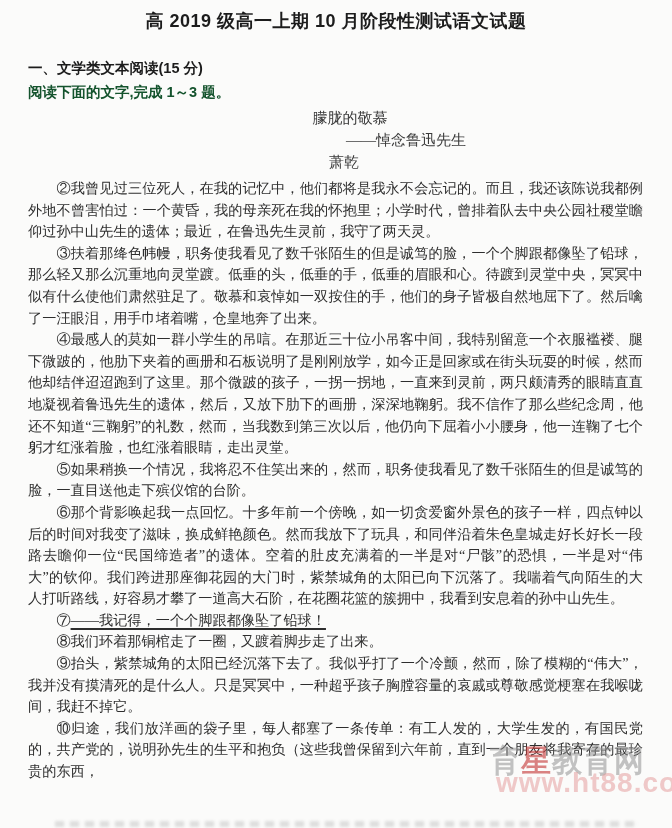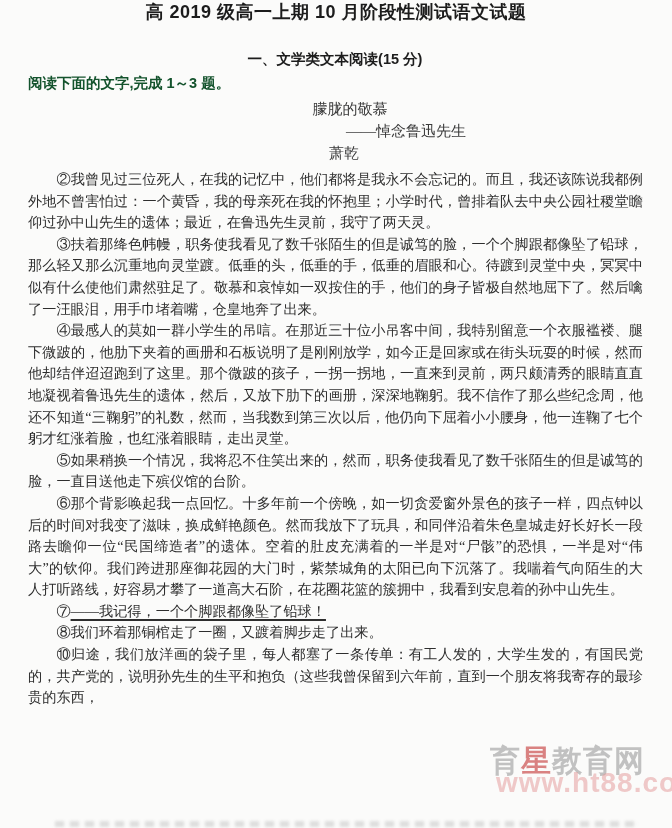--- a/index.html
+++ b/index.html
@@ -5,34 +5,34 @@
   html,body { margin:0; padding:0; background:#ffffff; }
   .page {
     position:relative;
     width:672px; height:828px;
     overflow:hidden;
     background:#fbfbfa;
     color:#242424;
     font-family:"Liberation Serif","DejaVu Serif",serif;
   }
   .doc-title {
+    padding-top:9px;
     text-align:center;
     font-family:"Liberation Sans","DejaVu Sans",sans-serif;
     font-weight:700;
     font-size:18px;
     letter-spacing:0.5px;
     color:#1c1c1c;
   }
   .section-heading {
     margin:26px 30px 0 28px;
     font-family:"Liberation Sans","DejaVu Sans",sans-serif;
     font-weight:700;
     font-size:14.5px;
     color:#1c1c1c;
-    text-align:center;
   }
   .instruction {
     margin:5px 30px 0 28px;
     font-family:"Liberation Sans","DejaVu Sans",sans-serif;
     font-weight:700;
     font-size:14.5px;
     color:#14532d;
   }
   .essay-title   { margin-top:7px; text-align:center; font-size:15px; color:#3a3a3a; transform:translateX(14px); }
   .essay-subtitle{ margin-top:3px; text-align:center; font-size:15px; color:#3a3a3a; transform:translateX(70px); }
@@ -96,20 +96,21 @@
   <div class="essay-author">萧乾</div>
 
   <div class="paragraphs">
       <p class="para"><span class="pnum">②</span><span class="ptext">我曾见过三位死人，在我的记忆中，他们都将是我永不会忘记的。而且，我还该陈说我都例外地不曾害怕过：一个黄昏，我的母亲死在我的怀抱里；小学时代，曾排着队去中央公园社稷堂瞻仰过孙中山先生的遗体；最近，在鲁迅先生灵前，我守了两天灵。</span></p>
       <p class="para"><span class="pnum">③</span><span class="ptext">扶着那绛色帏幔，职务使我看见了数千张陌生的但是诚笃的脸，一个个脚跟都像坠了铅球，那么轻又那么沉重地向灵堂踱。低垂的头，低垂的手，低垂的眉眼和心。待踱到灵堂中央，冥冥中似有什么使他们肃然驻足了。敬慕和哀悼如一双按住的手，他们的身子皆极自然地屈下了。然后噙了一汪眼泪，用手巾堵着嘴，仓皇地奔了出来。</span></p>
       <p class="para"><span class="pnum">④</span><span class="ptext">最感人的莫如一群小学生的吊唁。在那近三十位小吊客中间，我特别留意一个衣服褴褛、腿下微跛的，他肋下夹着的画册和石板说明了是刚刚放学，如今正是回家或在街头玩耍的时候，然而他却结伴迢迢跑到了这里。那个微跛的孩子，一拐一拐地，一直来到灵前，两只颇清秀的眼睛直直地凝视着鲁迅先生的遗体，然后，又放下肋下的画册，深深地鞠躬。我不信作了那么些纪念周，他还不知道“三鞠躬”的礼数，然而，当我数到第三次以后，他仍向下屈着小小腰身，他一连鞠了七个躬才红涨着脸，也红涨着眼睛，走出灵堂。</span></p>
       <p class="para"><span class="pnum">⑤</span><span class="ptext">如果稍换一个情况，我将忍不住笑出来的，然而，职务使我看见了数千张陌生的但是诚笃的脸，一直目送他走下殡仪馆的台阶。</span></p>
       <p class="para"><span class="pnum">⑥</span><span class="ptext">那个背影唤起我一点回忆。十多年前一个傍晚，如一切贪爱窗外景色的孩子一样，四点钟以后的时间对我变了滋味，换成鲜艳颜色。然而我放下了玩具，和同伴沿着朱色皇城走好长好长一段路去瞻仰一位“民国缔造者”的遗体。空着的肚皮充满着的一半是对“尸骸”的恐惧，一半是对“伟大”的钦仰。我们跨进那座御花园的大门时，紫禁城角的太阳已向下沉落了。我喘着气向陌生的大人打听路线，好容易才攀了一道高大石阶，在花圈花篮的簇拥中，我看到安息着的孙中山先生。</span></p>
       <p class="para underlined"><span class="pnum">⑦</span><span class="ptext">——我记得，一个个脚跟都像坠了铅球！</span></p>
       <p class="para"><span class="pnum">⑧</span><span class="ptext">我们环着那铜棺走了一圈，又踱着脚步走了出来。</span></p>
+      <p class="para"><span class="pnum">⑨</span><span class="ptext">抬头，紫禁城角的太阳已经沉落下去了。我似乎打了一个冷颤，然而，除了模糊的“伟大”，我并没有摸清死的是什么人。只是冥冥中，一种超乎孩子胸膛容量的哀戚或尊敬感觉梗塞在我喉咙间，我赶不掉它。</span></p>
       <p class="para"><span class="pnum">⑩</span><span class="ptext">归途，我们放洋画的袋子里，每人都塞了一条传单：有工人发的，大学生发的，有国民党的，共产党的，说明孙先生的生平和抱负（这些我曾保留到六年前，直到一个朋友将我寄存的最珍贵的东西，</span></p>
     </div>
 
   <div class="watermark">
     <div class="wm-main"><span>育</span><span class="wm-star">星</span><span>教育网</span></div>
     <div class="wm-url">www.ht88.com</div>
   </div>
 
   <div class="cut-line"></div>
 

